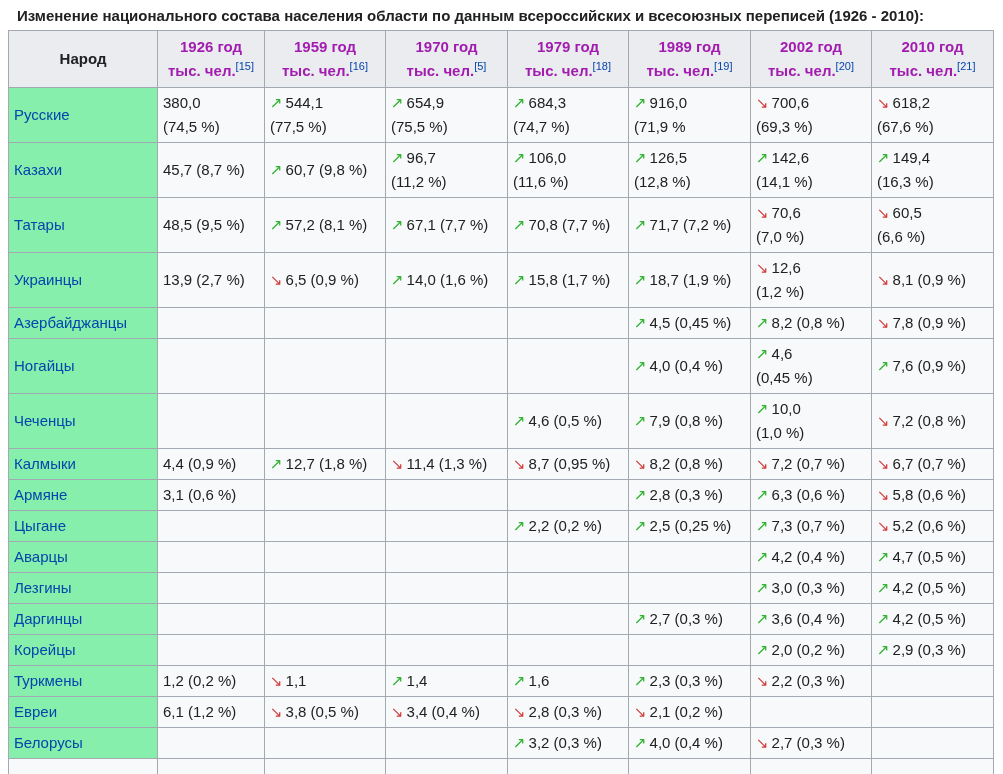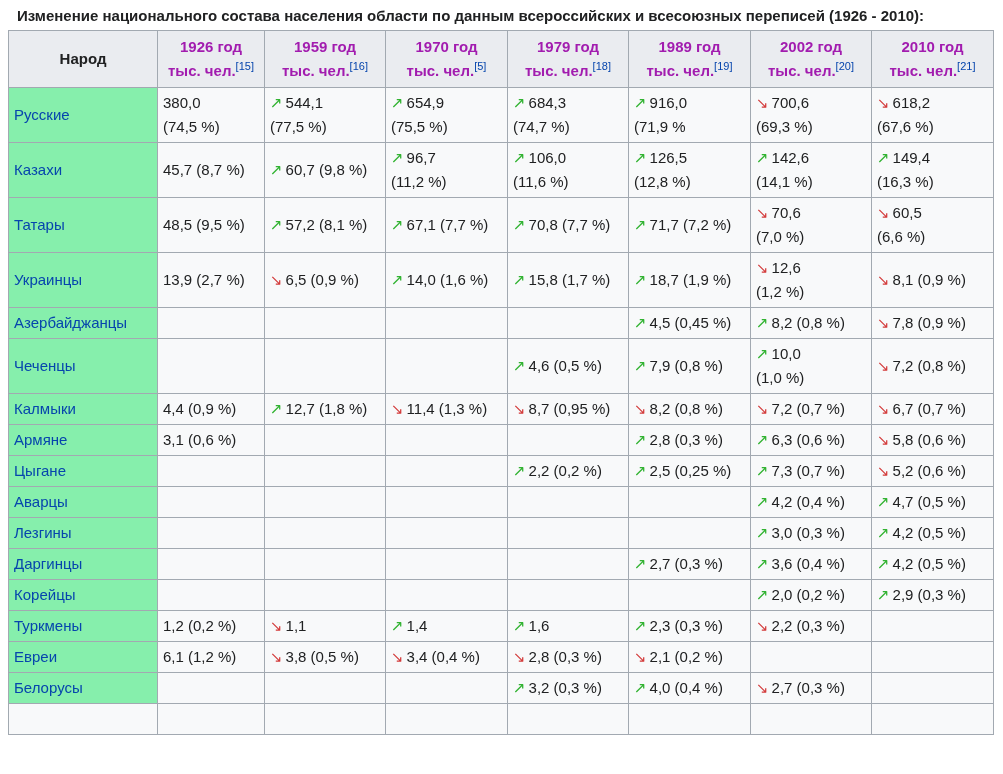--- a/index.html
+++ b/index.html
@@ -145,20 +145,31 @@
           <td class="name-cell"><a class="ethnicity-link">Азербайджанцы</a></td>
           <td class="data-cell"></td>
           <td class="data-cell"></td>
           <td class="data-cell"></td>
           <td class="data-cell"></td>
           <td class="data-cell"><span class="arr up">↗</span><span class="val">4,5 (0,45 %)</span></td>
           <td class="data-cell"><span class="arr up">↗</span><span class="val">8,2 (0,8 %)</span></td>
           <td class="data-cell"><span class="arr down">↘</span><span class="val">7,8 (0,9 %)</span></td>
         </tr>
         <tr>
+          <td class="name-cell"><a class="ethnicity-link">Ногайцы</a></td>
+          <td class="data-cell"></td>
+          <td class="data-cell"></td>
+          <td class="data-cell"></td>
+          <td class="data-cell"></td>
+          <td class="data-cell"><span class="arr up">↗</span><span class="val">4,0 (0,4 %)</span></td>
+          <td class="data-cell"><span class="arr up">↗</span><span class="val">4,6
+(0,45 %)</span></td>
+          <td class="data-cell"><span class="arr up">↗</span><span class="val">7,6 (0,9 %)</span></td>
+        </tr>
+        <tr>
           <td class="name-cell"><a class="ethnicity-link">Чеченцы</a></td>
           <td class="data-cell"></td>
           <td class="data-cell"></td>
           <td class="data-cell"></td>
           <td class="data-cell"><span class="arr up">↗</span><span class="val">4,6 (0,5 %)</span></td>
           <td class="data-cell"><span class="arr up">↗</span><span class="val">7,9 (0,8 %)</span></td>
           <td class="data-cell"><span class="arr up">↗</span><span class="val">10,0
 (1,0 %)</span></td>
           <td class="data-cell"><span class="arr down">↘</span><span class="val">7,2 (0,8 %)</span></td>
         </tr>

